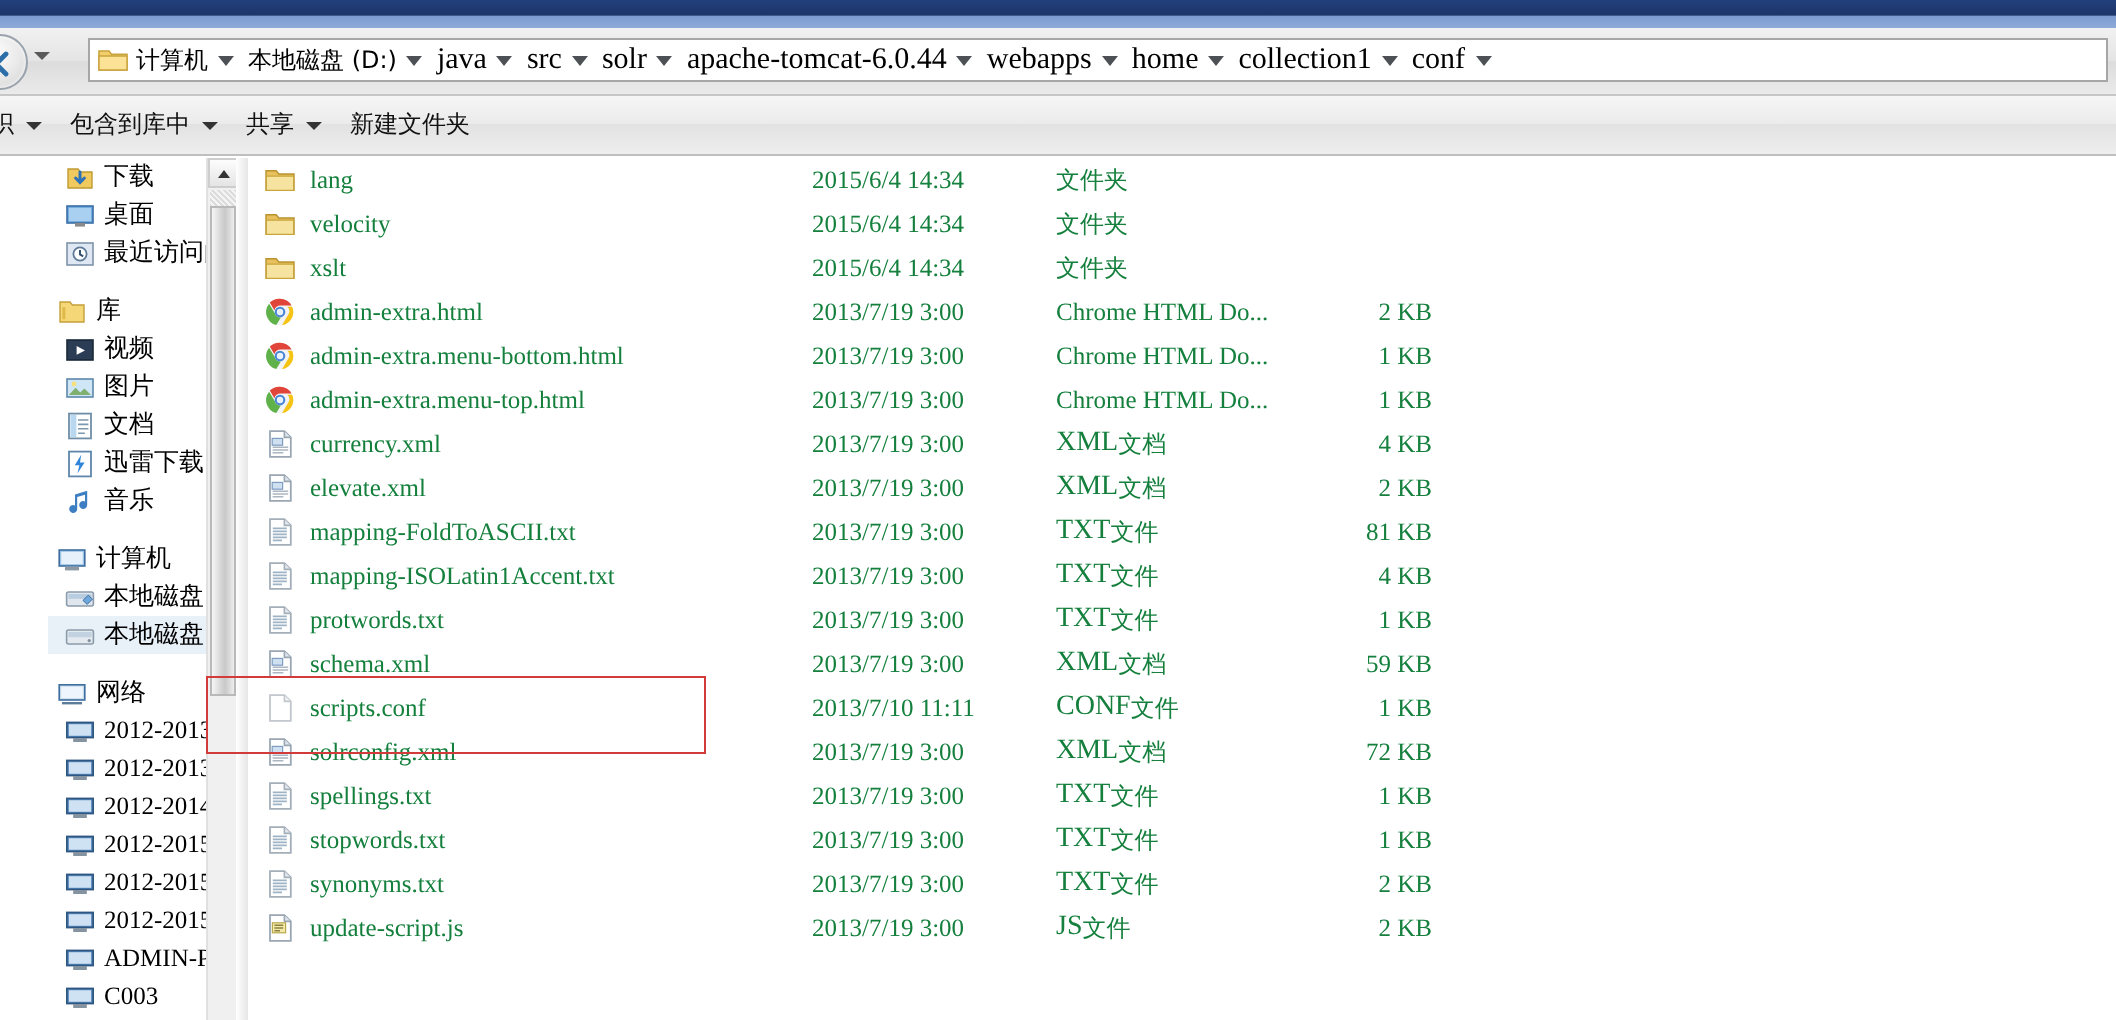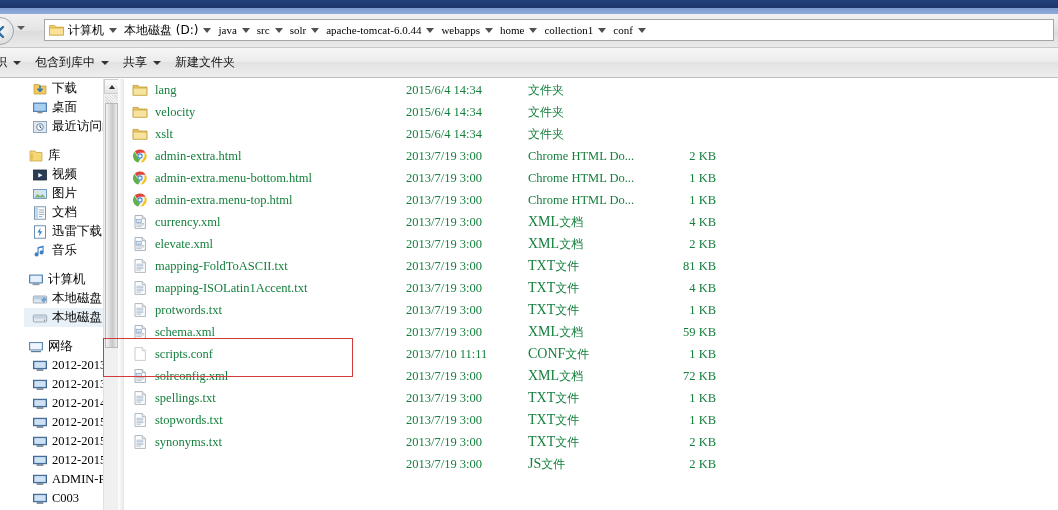--- a/index.html
+++ b/index.html
@@ -44,21 +44,21 @@
     border-top:4px solid #5a5a5a;
   }
   .addressbar {
     position:absolute; left:44px; top:5px; right:4px; height:22px;
     background:#fff; border:1px solid #a6a6a6; display:flex; align-items:center;
     padding-left:1px; overflow:hidden;
   }
   .addr-folder-icon { width:17px; height:16px; margin:0 1px 0 2px; flex:0 0 auto; }
   .crumb {
     display:inline-flex; align-items:center; height:20px; padding:0 1px 0 2px;
-    font-size:11px; font-family:"Liberation Serif","DejaVu Serif",serif;
+    font-size:15px; font-family:"Liberation Serif","DejaVu Serif",serif;
     white-space:nowrap; color:#000; flex:0 0 auto;
   }
   .crumb.cjk { font-family:"DejaVu Sans","Liberation Sans",sans-serif; font-size:12px; }
   .crumb-sep {
     display:inline-block; width:0;height:0; margin:0 5px 0 4px;
     border-left:4px solid transparent;border-right:4px solid transparent;
     border-top:5px solid #4d5156; flex:0 0 auto;
   }
 
   
@@ -674,20 +674,29 @@
             <span>synonyms.txt</span>
           </div>
           <div class="cell c-date">2013/7/19 3:00</div>
           <div class="cell c-type">
             <span class="lat">TXT </span>
             <span>文件</span>
           </div>
           <div class="cell c-size">2 KB</div>
         </div>
         <div class="row">
+          <div class="cell c-name">
+            <svg class="ficon" viewBox="0 0 16 16">
+              <path d="M3 1.6h7.2L13.4 4.7v9.7H3z" fill="#fff" stroke="#9aa7b3" stroke-width="0.9"></path>
+              <path d="M10.2 1.6v3.1h3.2" fill="#e2e8ee" stroke="#9aa7b3" stroke-width="0.8"></path>
+              <rect x="4.2" y="5.4" width="6.6" height="5" fill="#f2e9a8" stroke="#b9a84e" stroke-width="0.6"></rect>
+              <path d="M5.2 6.6l4.4.0M5.2 8l4.4 0M5.2 9.4l2.8 0" stroke="#8e8340" stroke-width="0.7"></path>
+            </svg>
+            <span>update-script.js</span>
+          </div>
           <div class="cell c-date">2013/7/19 3:00</div>
           <div class="cell c-type">
             <span class="lat">JS </span>
             <span>文件</span>
           </div>
           <div class="cell c-size">2 KB</div>
         </div>
       </div>
   </div>
 

